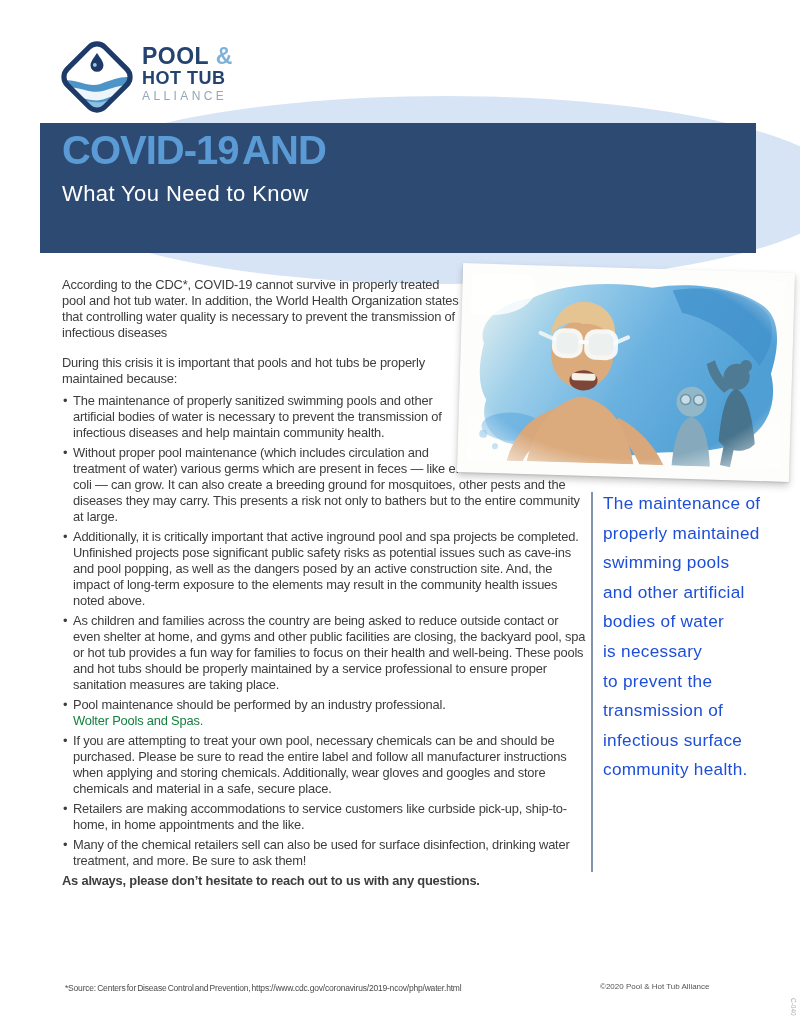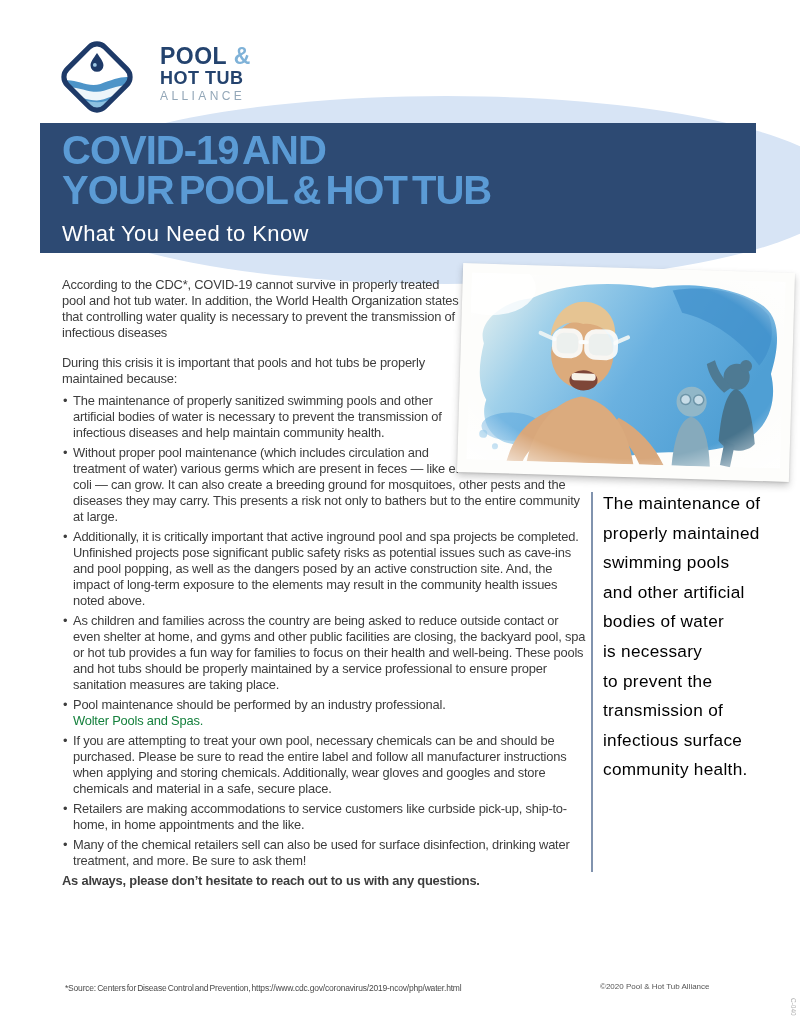--- a/index.html
+++ b/index.html
@@ -19,21 +19,21 @@
     left: 46px; top: 96px;
     width: 800px; height: 188px;
     background: #d7e4f5;
     border-radius: 50%;
     z-index: 0;
   }
 
   
   .logo { position: absolute; left: 54px; top: 34px; display: flex; align-items: flex-start; z-index: 2; }
   .logo svg { display: block; }
-  .logo-text { margin-left: 20px; padding-top: 11px; line-height: 1; }
+  .logo-text { margin-left: 2px; padding-top: 11px; line-height: 1; }
   .logo-pool { font-size: 23px; font-weight: 700; color: #24436e; letter-spacing: 0.5px; }
   .logo-amp { color: #7fb2d8; font-weight: 700; }
   .logo-hottub { font-size: 18px; font-weight: 700; color: #24436e; letter-spacing: 0.5px; margin-top: 1px; }
   .logo-alliance { font-size: 12px; color: #93a7b8; letter-spacing: 3.4px; margin-top: 3px; font-weight: 400; }
 
   
   .banner {
     position: absolute;
     left: 40px; top: 123px;
     width: 716px; height: 130px;
@@ -97,21 +97,21 @@
     left: 591px; top: 492px;
     width: 2px; height: 380px;
     background: #6b80a0;
     opacity: 0.85;
     z-index: 2;
   }
   .quote {
     position: absolute;
     left: 603px; top: 489px;
     width: 180px;
-    color: #000000;
+    color: #1d4ed8;
     font-size: 17.2px;
     line-height: 29.6px;
     letter-spacing: 0.3px;
     font-weight: 400;
     z-index: 2;
   }
   .quote div { white-space: nowrap; }
 
   
   .footer-source {
@@ -168,21 +168,20 @@
     <div class="logo-text">
       <div class="logo-pool"><span>POOL</span> <span class="logo-amp">&amp;</span></div>
       <div class="logo-hottub">HOT TUB</div>
       <div class="logo-alliance">ALLIANCE</div>
     </div>
   </div>
 
   <div class="banner">
     <div class="banner-inner">
       <div class="title">COVID-19 AND</div>
-      <div class="title">YOUR POOL &amp; HOT TUB</div>
       <div class="subtitle">What You Need to Know</div>
     </div>
   </div>
 
   <div class="photo">
     <svg viewBox="0 0 312 186">
       <defs>
         <linearGradient id="waterG" x1="0" y1="0" x2="1" y2="0.35">
           <stop offset="0" stop-color="#e9f2f0"></stop>
           <stop offset="0.28" stop-color="#9fd0ea"></stop>

